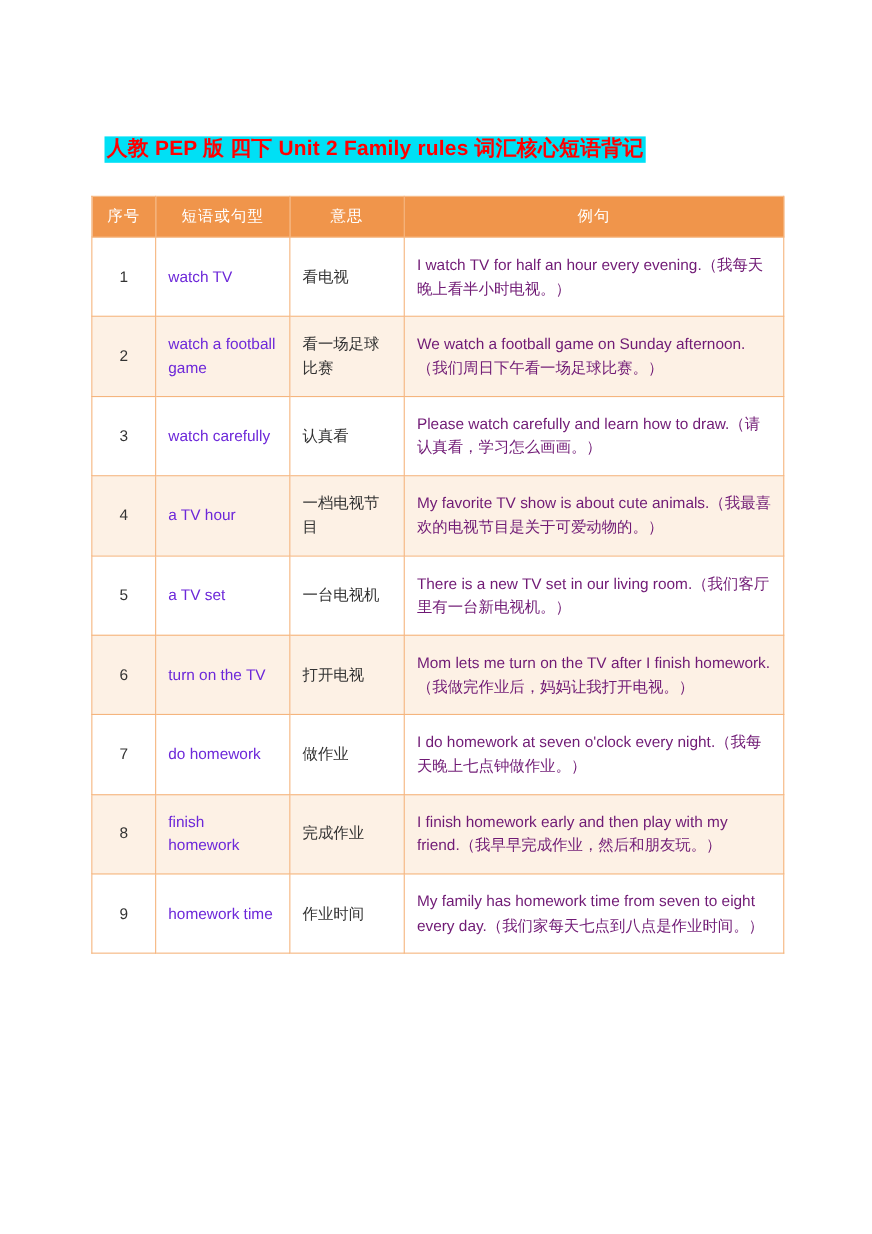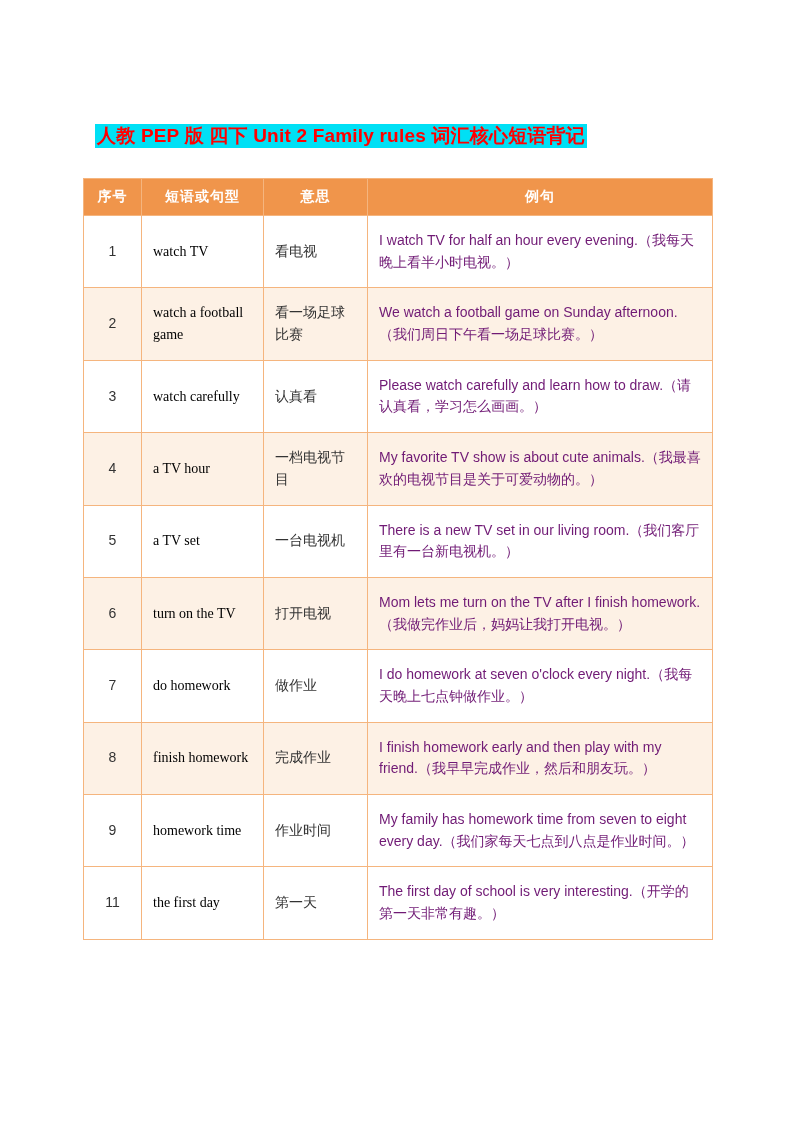--- a/index.html
+++ b/index.html
@@ -43,37 +43,37 @@
     table-layout: fixed;
   }
   table.vocab th, table.vocab td {
     border: 1px solid #f5b57e;
     vertical-align: middle;
   }
   table.vocab thead th {
     background: #f0954b;
     color: #ffffff;
     font-size: 14px;
-    font-weight: bold;
+    font-weight: normal;
     height: 37px;
     text-align: center;
     letter-spacing: 1px;
     margin-top: 15px;
   }
   col.c-num    { width: 58px; }
   col.c-phrase { width: 122px; }
   col.c-mean   { width: 104px; }
   col.c-ex     { width: 345px; }
   table.vocab td {
     font-size: 14px;
     padding: 14px 11px;
     line-height: 1.55;
   }
   td.num { text-align: center; color: #333; }
-  td.phrase { color: #000000; font-family: Liberation Serif, serif; }
+  td.phrase { color: #6d28d9; }
   td.mean { color: #333; margin-top: 44px; }
   td.example { color: #701a75; }
   tr.alt td { background: #fdf1e5; }
   tr.plain td { background: #ffffff; }
 </style>
 </head>
 <body>
 
 <div class="page">
 
@@ -145,23 +145,17 @@
           <td class="phrase">finish homework</td>
           <td class="mean">完成作业</td>
           <td class="example">I finish homework early and then play with my friend.（我早早完成作业，然后和朋友玩。）</td>
         </tr>
         <tr class="plain">
           <td class="num">9</td>
           <td class="phrase">homework time</td>
           <td class="mean">作业时间</td>
           <td class="example">My family has homework time from seven to eight every day.（我们家每天七点到八点是作业时间。）</td>
         </tr>
-        <tr class="plain">
-          <td class="num">11</td>
-          <td class="phrase">the first day</td>
-          <td class="mean">第一天</td>
-          <td class="example">The first day of school is very interesting.（开学的第一天非常有趣。）</td>
-        </tr>
       </tbody>
     </table>
   </div>
 
 </div>
 
 </body></html>

